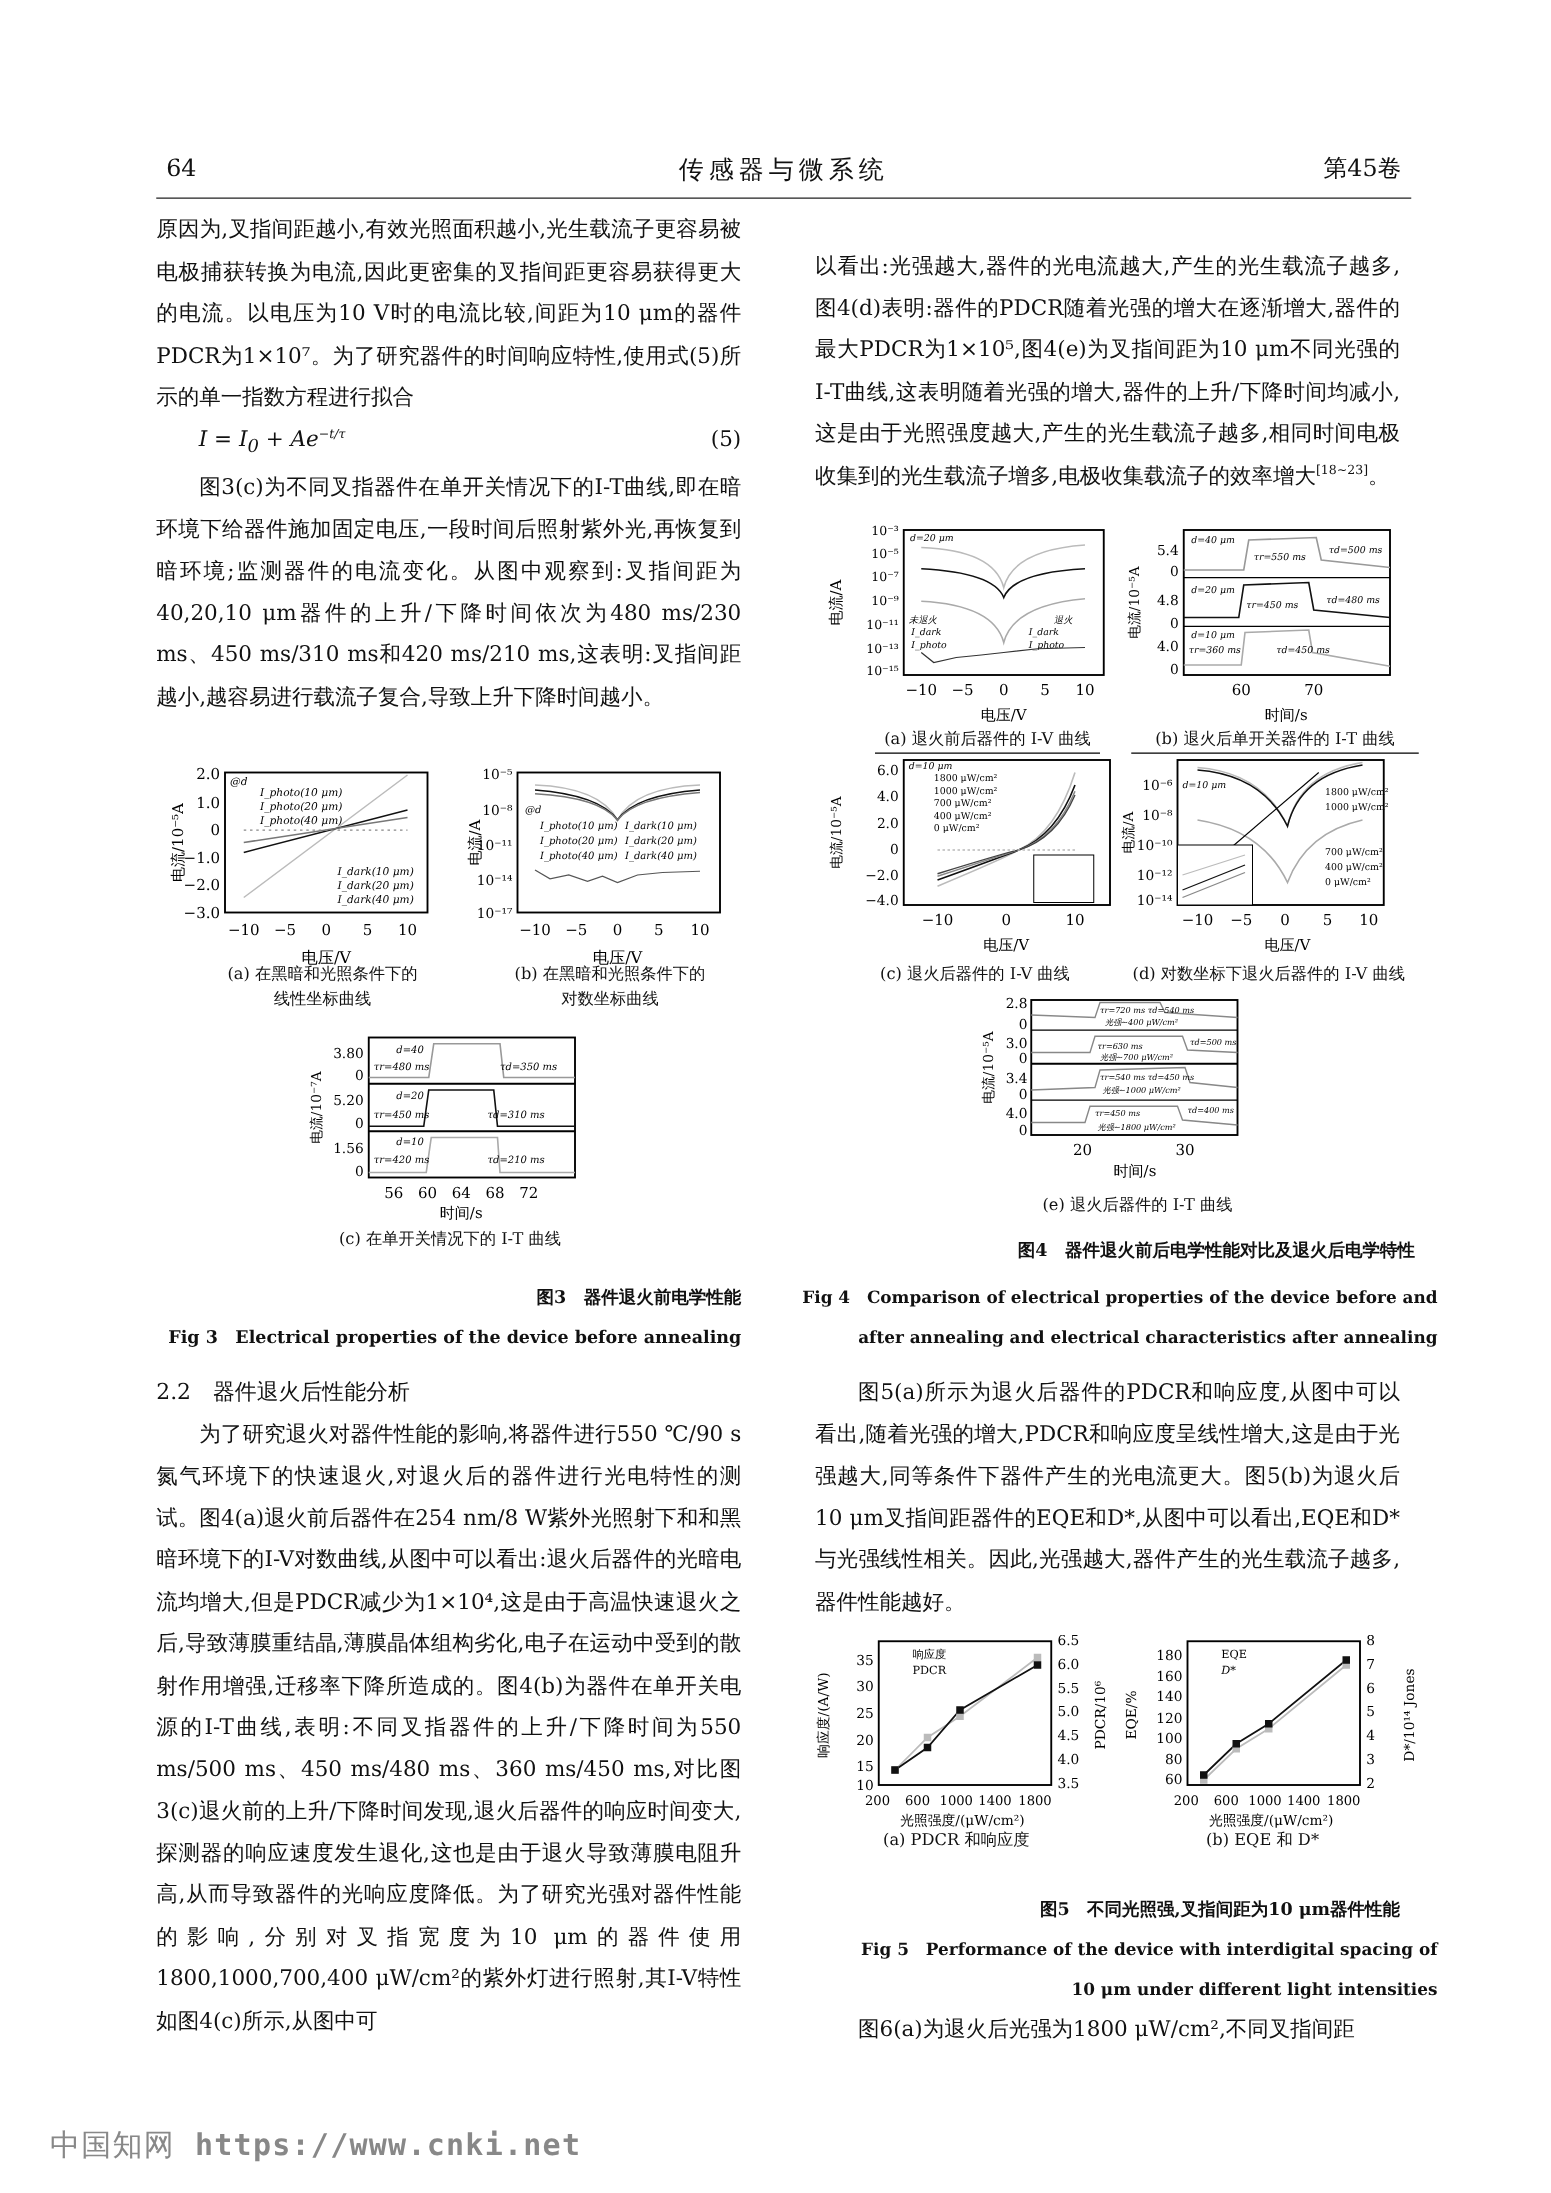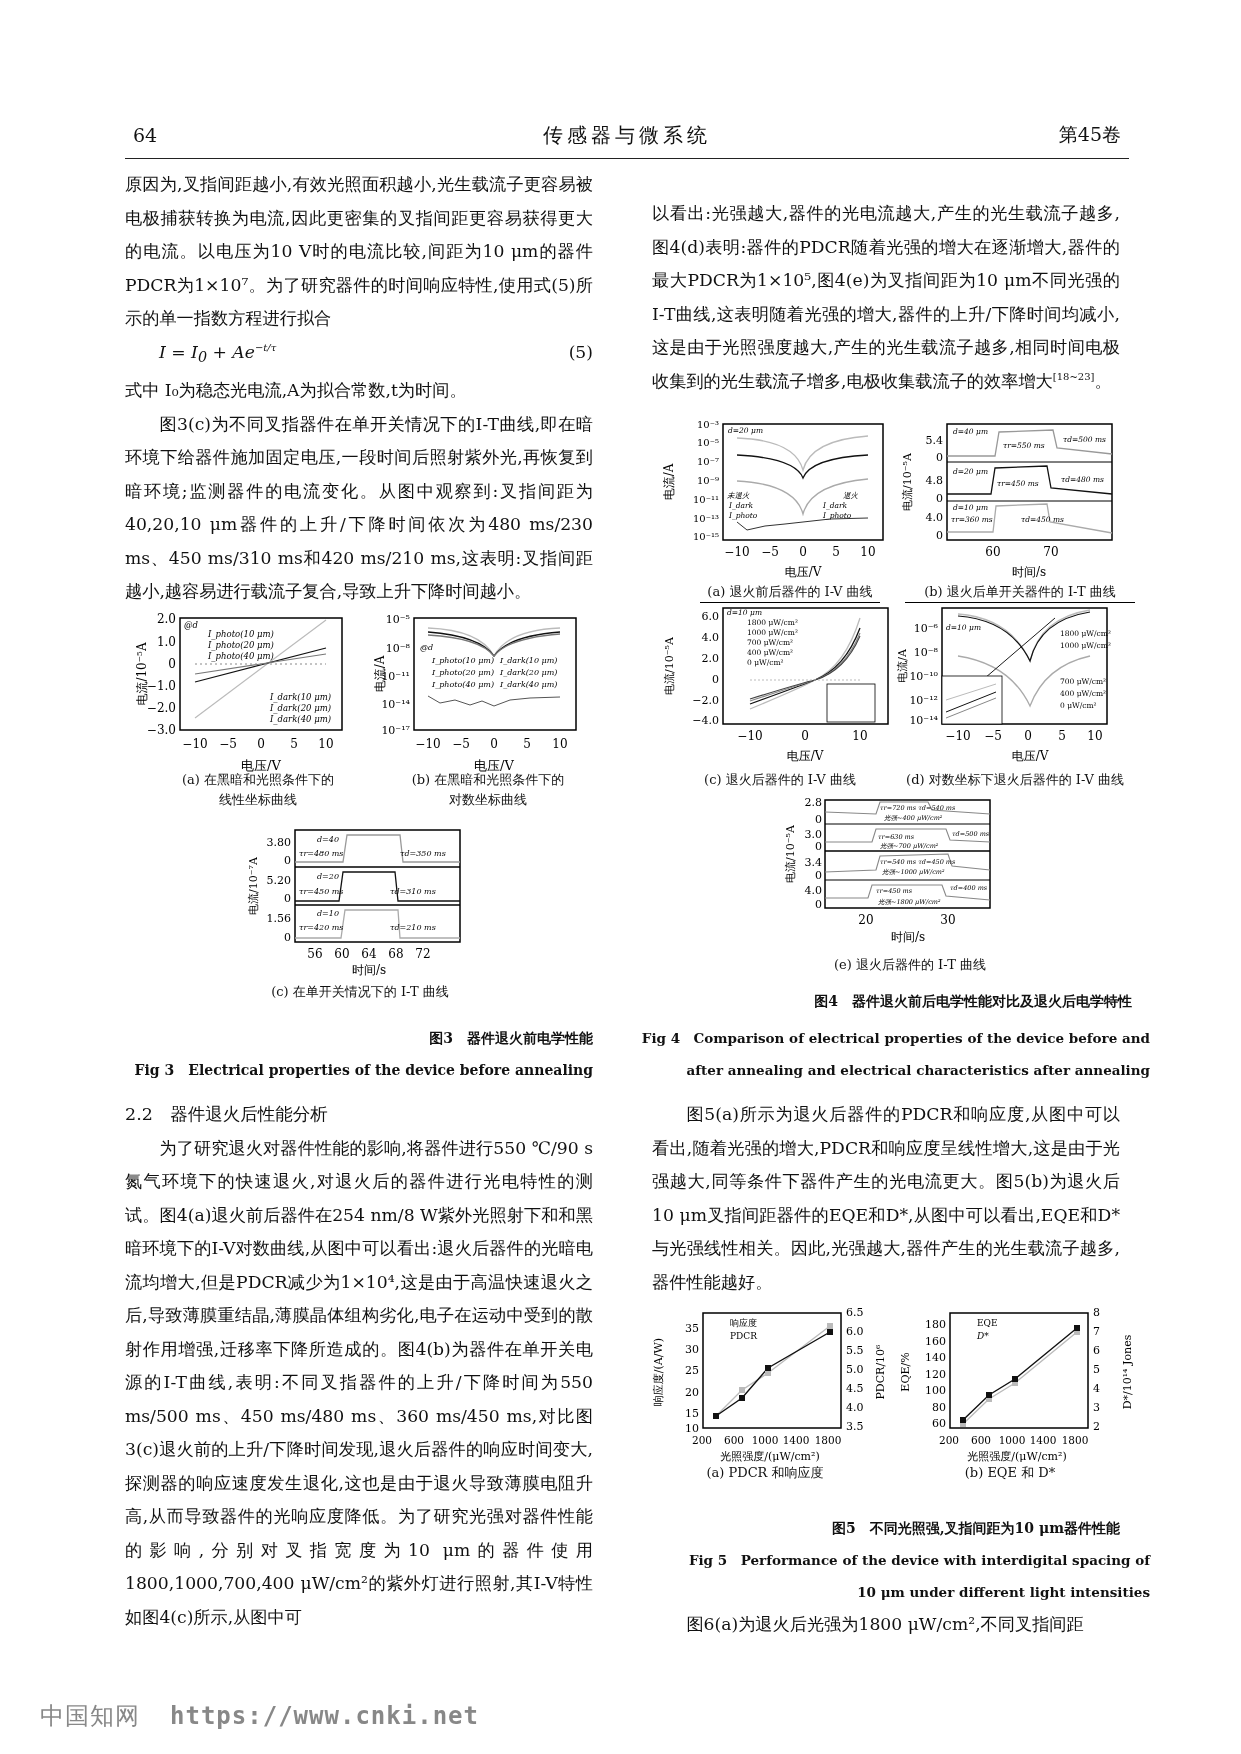--- a/index.html
+++ b/index.html
@@ -14,39 +14,38 @@
   .col p{margin:0;}
   .ind{text-indent:2em;}
   .eq{display:flex;justify-content:space-between;padding-left:34px;font-style:italic;}
   .eq .num{font-style:normal;}
   sup{font-size:10px;line-height:0;}
   .sec{font-size:17.5px;}
   .figwrap{position:absolute;}
   .cap{position:absolute;font-size:13px;text-align:center;line-height:20px;}
   .figcap{position:absolute;text-align:right;font-weight:bold;font-size:14px;line-height:32px;}
   .footer{position:absolute;left:40px;top:1700px;font-size:24px;color:#888;font-family:"DejaVu Sans Mono","Liberation Mono",monospace;font-weight:bold;letter-spacing:1px;}
-  .footer .cn{font-family:Liberation Sans, sans-serif;font-weight:normal;margin-right:30px;}
+  .footer .cn{font-family:Liberation Sans, sans-serif;font-weight:normal;margin-right:16px;}
   svg text{font-family:"DejaVu Serif","Liberation Serif",serif;}
 </style>
 </head>
 <body>
 
 <div class="hdr">
   <span class="pg">64</span>
   <span class="jt">传感器与微系统</span>
   <span class="vol">第45卷</span>
 </div>
 
 <div class="col colL" style="top:168px;">
   <p>原因为,叉指间距越小,有效光照面积越小,光生载流子更容易被电极捕获转换为电流,因此更密集的叉指间距更容易获得更大的电流。以电压为10 V时的电流比较,间距为10 μm的器件PDCR为1×10⁷。为了研究器件的时间响应特性,使用式(5)所示的单一指数方程进行拟合</p>
   <div class="eq">
     <span>I = I<sub>0</sub> + Ae<sup>−t/τ</sup></span>
     <span class="num">(5)</span>
   </div>
-  <p>式中  I₀为稳态光电流,A为拟合常数,t为时间。</p>
   <p class="ind">图3(c)为不同叉指器件在单开关情况下的I-T曲线,即在暗环境下给器件施加固定电压,一段时间后照射紫外光,再恢复到暗环境;监测器件的电流变化。从图中观察到:叉指间距为40,20,10 μm器件的上升/下降时间依次为480 ms/230 ms、450 ms/310 ms和420 ms/210 ms,这表明:叉指间距越小,越容易进行载流子复合,导致上升下降时间越小。</p>
 </div>
 
 <svg class="figwrap" style="left:128px;top:608px;" width="250" height="195" viewBox="0 0 250 195">
   <rect x="52" y="10" width="162" height="112" fill="none" stroke="#000" stroke-width="1.5"></rect>
   <g font-size="12" text-anchor="end">
     <text x="48" y="15">2.0</text>
       <text x="48" y="38">1.0</text>
       <text x="48" y="60">0</text>
     <text x="48" y="82">−1.0</text>

